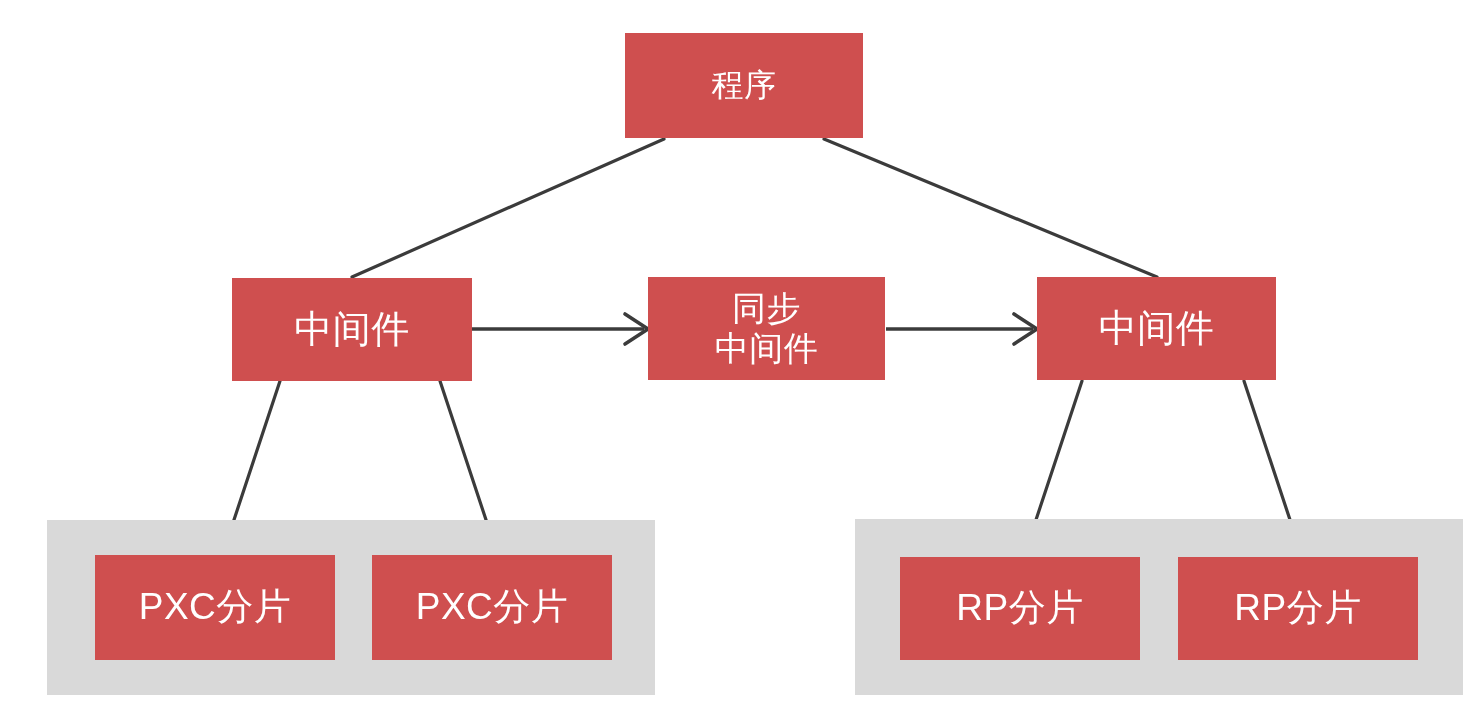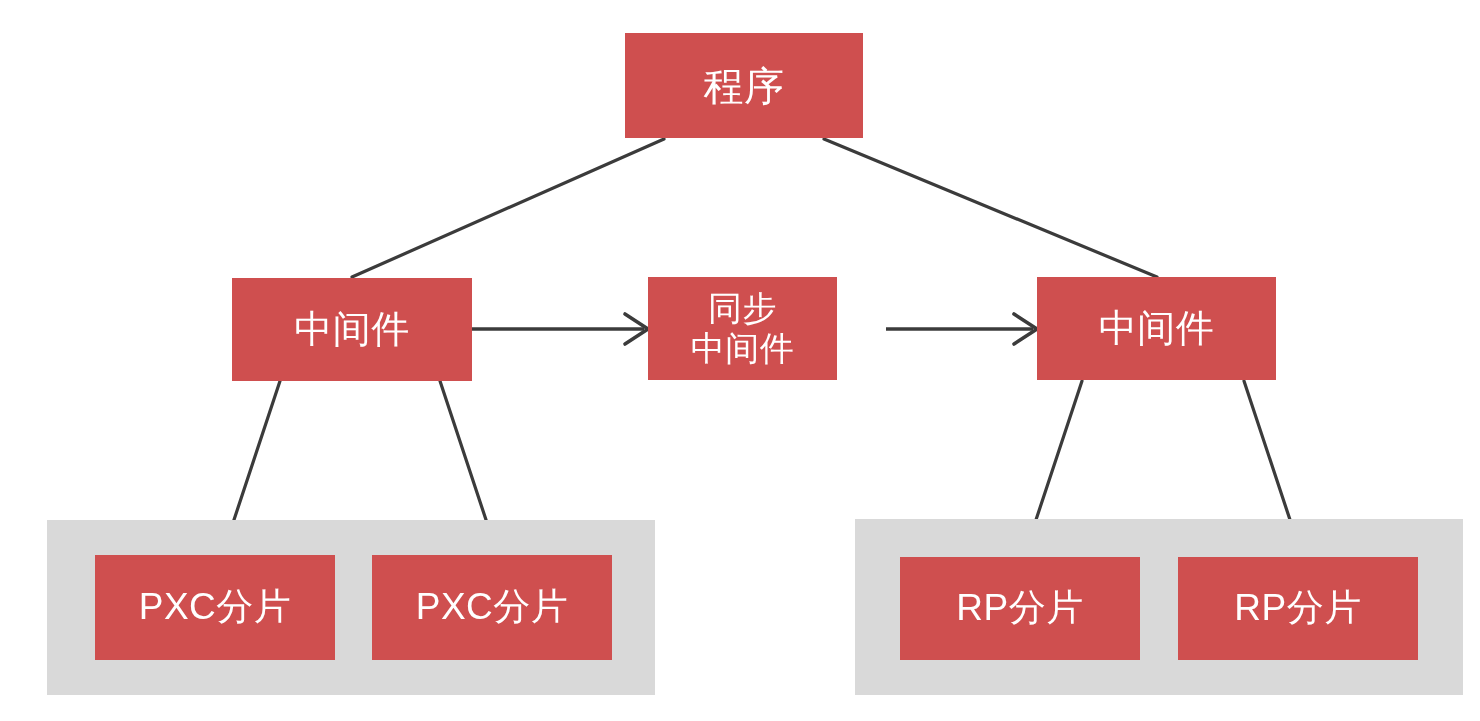--- a/index.html
+++ b/index.html
@@ -45,34 +45,34 @@
     white-space: pre-line;
     font-weight: 400;
     letter-spacing: 0.5px;
   }
   
   #node-program {
     left: 625px;
     top: 33px;
     width: 238px;
     height: 105px;
-    font-size: 40px;
+    font-size: 32px;
   }
   
   #node-middleware-left {
     left: 232px;
     top: 278px;
     width: 240px;
     height: 103px;
     font-size: 38px;
   }
   #node-sync-middleware {
     left: 648px;
     top: 277px;
-    width: 189px;
+    width: 237px;
     height: 103px;
     font-size: 34px;
   }
   #node-middleware-right {
     left: 1037px;
     top: 277px;
     width: 239px;
     height: 103px;
     font-size: 38px;
   }

